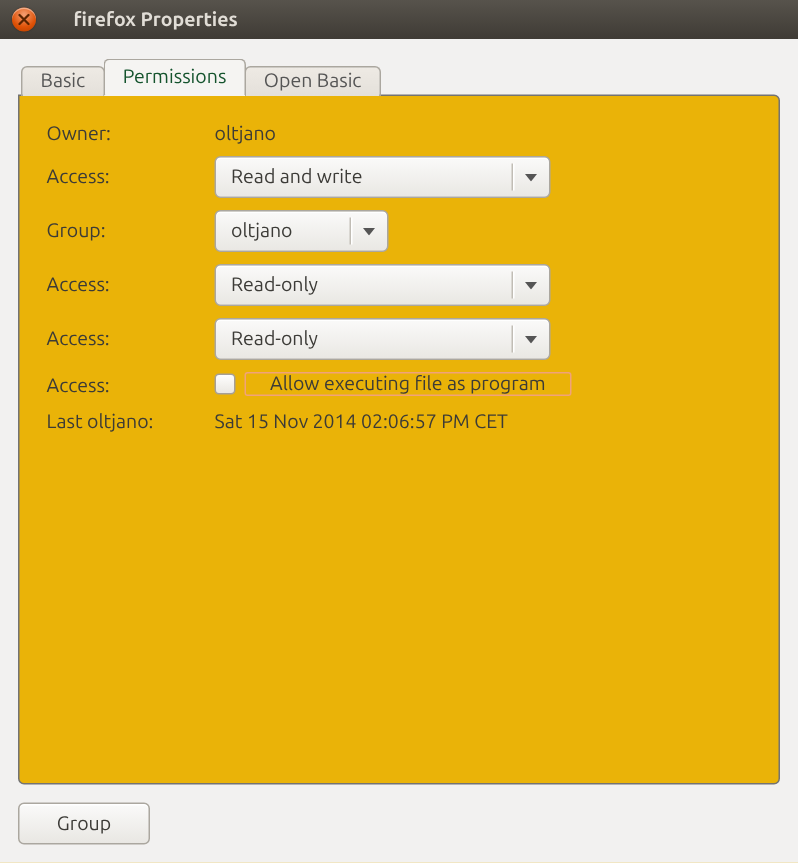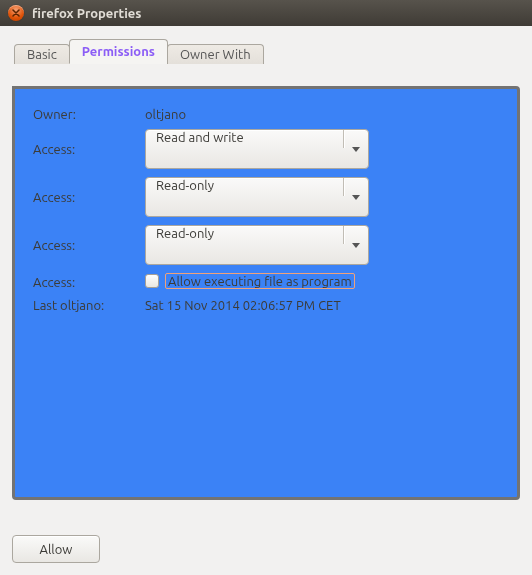--- a/index.html
+++ b/index.html
@@ -14,21 +14,21 @@
     overflow: hidden;
   }
 
   
   .titlebar {
     height: 26px;
     background: linear-gradient(to bottom, #57534c 0%, #3f3b35 100%);
     display: flex;
     align-items: center;
     padding: 0 8px;
-    gap: 8px;
+    gap: 25px;
   }
   .close-btn {
     width: 16px;
     height: 16px;
     border-radius: 50%;
     background: radial-gradient(circle at 50% 30%, #f59f73, #df5106 60%, #b43f00);
     display: flex;
     align-items: center;
     justify-content: center;
     color: #4c1d00;
@@ -44,21 +44,20 @@
   }
 
   
   .window-body {
     background: #f2f1f0;
     padding: 12px;
     height: calc(575px - 26px);
     box-sizing: border-box;
     display: flex;
     flex-direction: column;
-    gap: 23px;
   }
 
   
   .tab-strip {
     display: flex;
     align-items: flex-end;
     gap: 0;
     padding-left: 2px;
     position: relative;
     z-index: 2;
@@ -78,29 +77,29 @@
     background: linear-gradient(to bottom, #eeeae4, #e4e0da);
     padding-top: 2px;
     padding-bottom: 3px;
     top: 1px;
     color: #555;
   }
   .tab.active {
     background: #f5f4f2;
     border-bottom: 1px solid #f5f4f2;
     top: 1px;
-    font-weight: bold;
-    color: #8b5cf6;
+    font-weight: normal;
+    color: #14532d;
   }
 
   
   .panel {
-    border: 3px solid #737373;
+    border: 1px solid #737373;
     border-radius: 0 4px 4px 4px;
-    background: #3b82f6;
+    background: #eab308;
     flex: 1;
     box-sizing: border-box;
     padding: 18px 18px;
     position: relative;
     z-index: 1;
   }
 
   table.form {
     border-collapse: collapse;
   }
@@ -112,24 +111,25 @@
     width: 112px;
     white-space: nowrap;
   }
   .section-gap td { padding-top: 10px; }
 
   .static-value { }
 
   
   .dropdown {
     display: inline-flex;
+    align-items: center;
     border: 1px solid #aba79f;
     border-radius: 4px;
     background: linear-gradient(to bottom, #fafaf9, #e9e7e3);
-    height: 40px;
+    height: 28px;
     box-sizing: border-box;
     padding: 0 6px 0 10px;
     box-shadow: inset 0 1px 0 #fff;
   }
   .dropdown.wide { width: 224px; }
   .dropdown.narrow { width: 116px; }
   .dropdown .dd-text { flex: 1; }
   .dd-sep {
     width: 1px;
     height: 18px;
@@ -155,21 +155,21 @@
     width: 14px;
     height: 14px;
     border: 1px solid #a69f96;
     border-radius: 3px;
     background: linear-gradient(to bottom,#fefefe,#eae7e2);
     box-sizing: border-box;
   }
   .chk-label-outline {
     border: 1px solid #f0a27a;
     border-radius: 2px;
-    padding: 0 2px;
+    padding: 0 16px;
     text-align: center;
   }
 
   
   .button-row {
     display: flex;
     justify-content: space-between;
     padding-top: 12px;
   }
   .btn {
@@ -196,21 +196,21 @@
       </svg>
   </div>
   <div class="title-text">firefox Properties</div>
 </div>
 
 <div class="window-body">
 
   <div class="tab-strip">
     <div class="tab inactive">Basic</div>
     <div class="tab active">Permissions</div>
-    <div class="tab inactive">Owner With</div>
+    <div class="tab inactive">Open Basic</div>
   </div>
 
   <div class="panel">
     <table class="form">
 
       <tbody>
           <tr>
         <td class="label">Owner:</td>
         <td><span class="static-value">oltjano</span></td>
       </tr>
@@ -222,20 +222,34 @@
             <span class="dd-sep"></span>
             <span class="dd-arrow">
               <svg width="8" height="5" viewBox="0 0 8 5">
                     <path d="M0 0 L4 5 L8 0 Z" fill="#555"></path>
                   </svg>
             </span>
           </div>
         </td>
       </tr>
 
+      <tr class="section-gap">
+        <td class="label">Group:</td>
+        <td>
+          <div class="dropdown narrow">
+            <span class="dd-text">oltjano</span>
+            <span class="dd-sep"></span>
+            <span class="dd-arrow">
+              <svg width="8" height="5" viewBox="0 0 8 5">
+                    <path d="M0 0 L4 5 L8 0 Z" fill="#555"></path>
+                  </svg>
+            </span>
+          </div>
+        </td>
+      </tr>
       <tr>
         <td class="label">Access:</td>
         <td>
           <div class="dropdown wide">
             <span class="dd-text">Read-only</span>
             <span class="dd-sep"></span>
             <span class="dd-arrow">
               <svg width="8" height="5" viewBox="0 0 8 5">
                     <path d="M0 0 L4 5 L8 0 Z" fill="#555"></path>
                   </svg>
@@ -271,16 +285,16 @@
 
       <tr>
         <td class="label">Last oltjano:</td>
         <td><span>Sat 15 Nov 2014 02:06:57 PM CET</span></td>
       </tr>
     </tbody>
       </table>
   </div>
 
   <div class="button-row">
-    <div class="btn">Allow</div>
+    <div class="btn">Group</div>
   </div>
 
 </div>
 
 </body></html>

